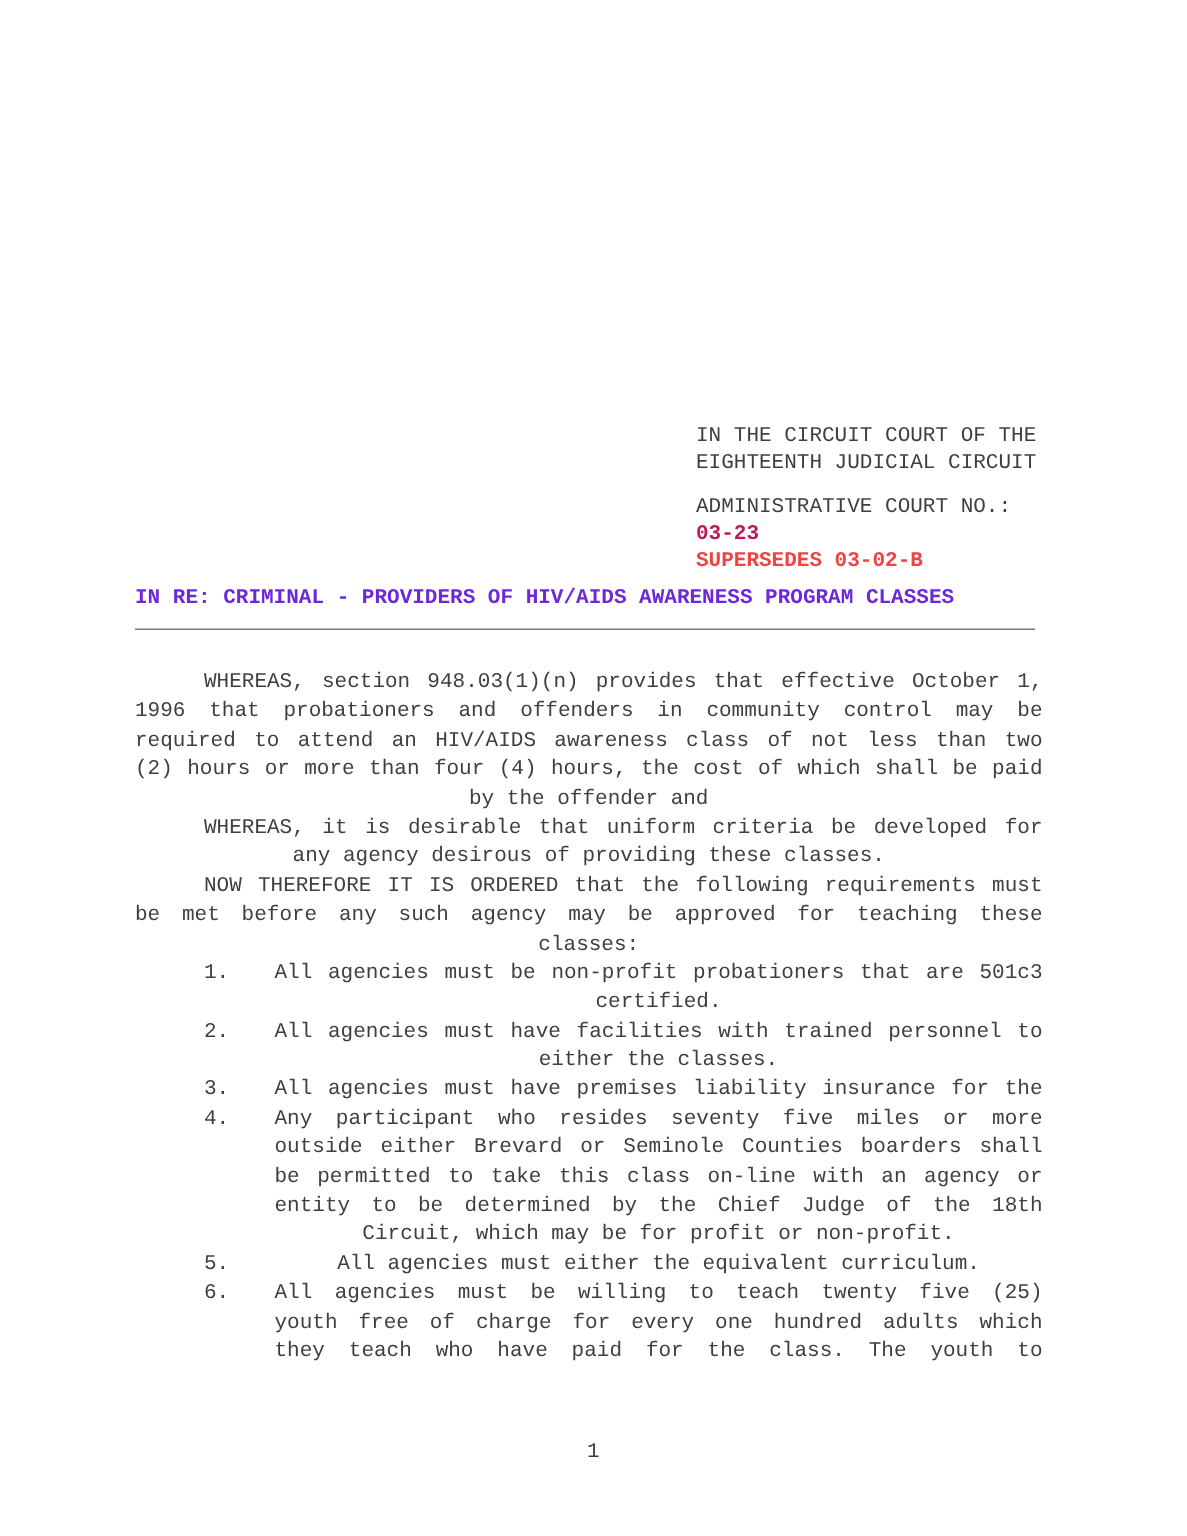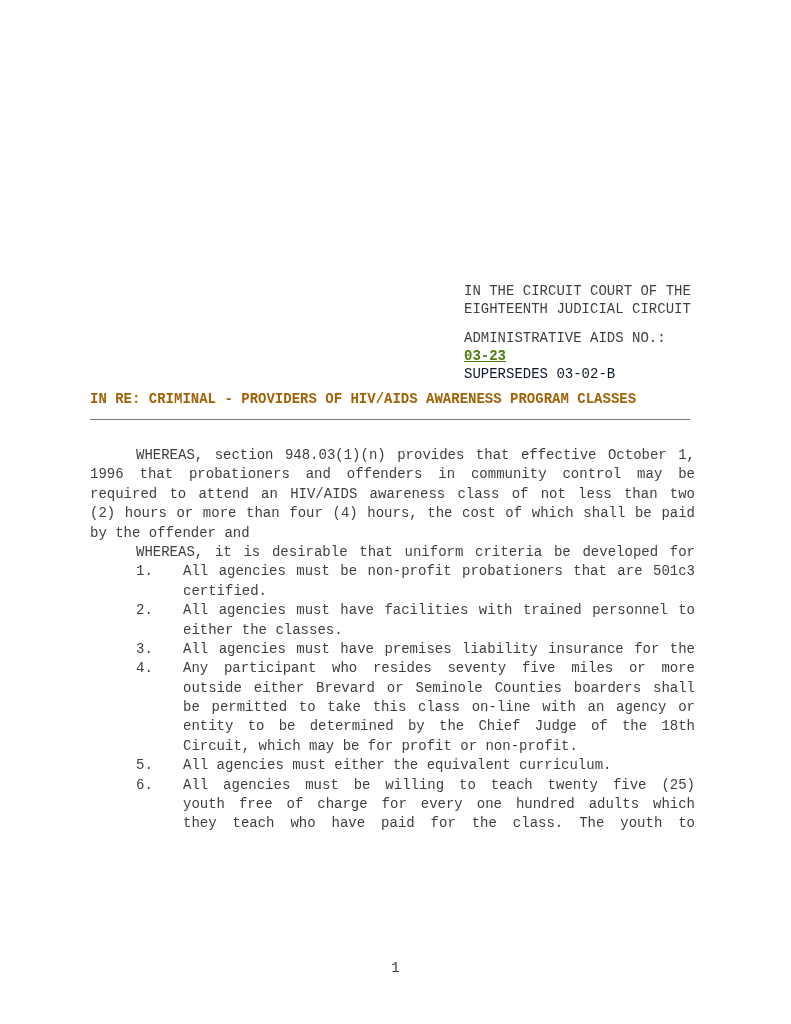--- a/index.html
+++ b/index.html
@@ -24,54 +24,54 @@
     top: 282px;
   }
   .hline {
     height: 18px;
     line-height: 18px;
     white-space: nowrap;
   }
   .order-label { margin-top: 11px; }
   .order-number {
     font-weight: bold;
-    color: #4d7c0f;
-    text-decoration: underline;
+    color: #be185d;
   }
   .supersedes {
-    font-weight: normal;
-    color: #0f172a;
+    font-weight: bold;
+    color: #ef4444;
   }
   
   .doc-title {
     position: absolute;
     left: 90px;
     top: 391px;
     font-weight: bold;
-    color: #a16207;
+    color: #6d28d9;
     white-space: nowrap;
   }
   .title-rule {
     position: absolute;
     left: 90px;
     top: 419px;
     width: 600px;
     height: 0;
     border-top: 1.5px solid #777777;
   }
   
   .doc-body {
     position: absolute;
     left: 90px;
     top: 446px;
     width: 605px;
   }
   .bline {
     height: 19.4px;
     line-height: 19.4px;
+    text-align: center;
   }
   .jline {
     text-align: justify;
     text-align-last: justify;
   }
   .indent { padding-left: 46px; }
   .list-item {
     position: relative;
     padding-left: 93px;
   }
@@ -92,42 +92,48 @@
   }
 </style>
 </head>
 <body>
 
 <div class="page">
 
   <div class="header-block">
     <div class="hline">IN THE CIRCUIT COURT OF THE</div>
     <div class="hline">EIGHTEENTH JUDICIAL CIRCUIT</div>
-    <div class="hline order-label">ADMINISTRATIVE AIDS NO.:</div>
+    <div class="hline order-label">ADMINISTRATIVE COURT NO.:</div>
     <div class="hline order-number">03-23</div>
     <div class="hline supersedes">SUPERSEDES 03-02-B</div>
   </div>
 
   <div class="doc-title">IN RE: CRIMINAL - PROVIDERS OF HIV/AIDS AWARENESS PROGRAM CLASSES</div>
   <div class="title-rule"></div>
 
   <div class="doc-body">
 
     <div class="para">
       <div class="bline jline indent">WHEREAS, section 948.03(1)(n) provides that effective October 1,</div>
       <div class="bline jline">1996 that probationers and offenders in community control may be</div>
       <div class="bline jline">required to attend an HIV/AIDS awareness class of not less than two</div>
       <div class="bline jline">(2) hours or more than four (4) hours, the cost of which shall be paid</div>
       <div class="bline">by the offender and</div>
     </div>
 
     <div class="para">
       <div class="bline jline indent">WHEREAS, it is desirable that uniform criteria be developed for</div>
+      <div class="bline">any agency desirous of providing these classes.</div>
     </div>
 
+    <div class="para">
+      <div class="bline jline indent">NOW THEREFORE IT IS ORDERED that the following requirements must</div>
+      <div class="bline jline">be met before any such agency may be approved for teaching these</div>
+      <div class="bline">classes:</div>
+    </div>
 
     <div class="list-item">
       <span class="list-num">1.</span>
       <div class="bline jline">All agencies must be non-profit probationers that are 501c3</div>
       <div class="bline">certified.</div>
     </div>
 
     <div class="list-item">
       <span class="list-num">2.</span>
       <div class="bline jline">All agencies must have facilities with trained personnel to</div>

